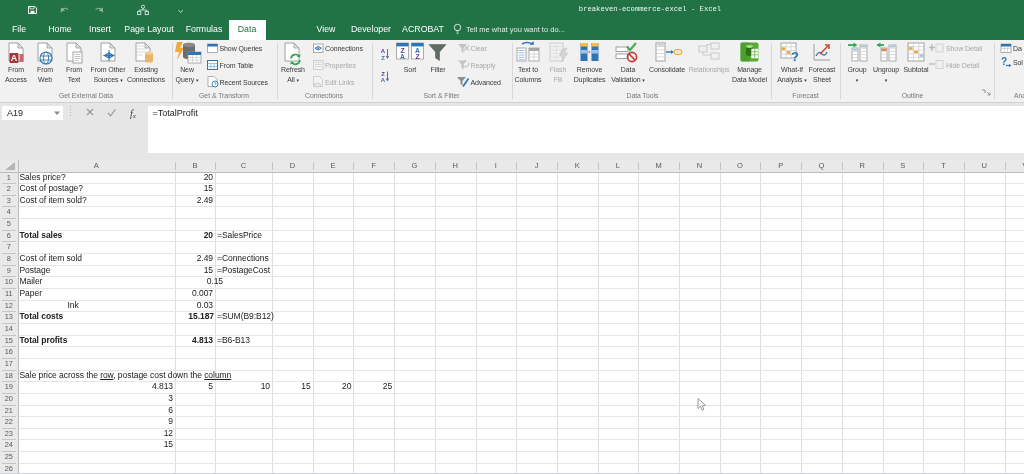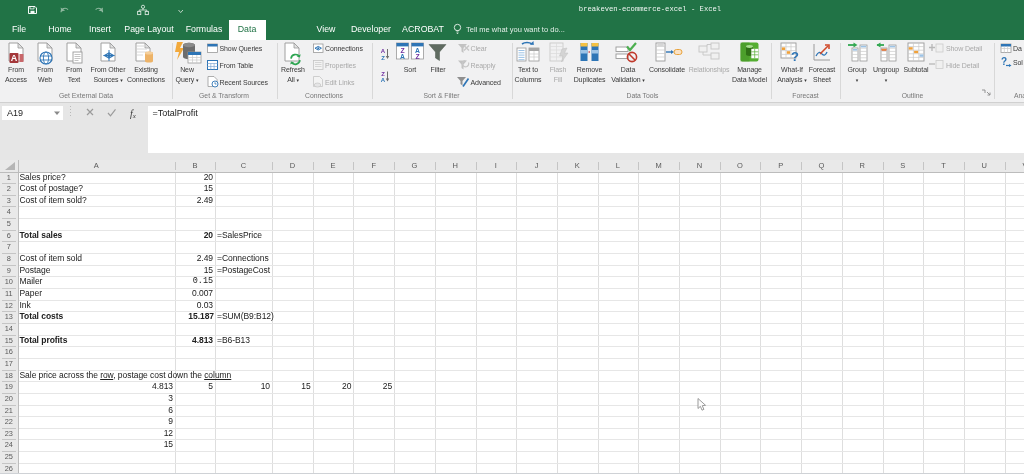--- a/index.html
+++ b/index.html
@@ -517,24 +517,24 @@
 <div class="ct b" style="left:19.5px;top:229.75px;">Total sales</div>
 <div class="ct b num" style="left:175.0px;top:229.75px;width:38.0px;">20</div>
 <div class="ct" style="left:217.0px;top:229.75px;">=SalesPrice</div>
 <div class="ct" style="left:19.5px;top:253.05px;">Cost of item sold</div>
 <div class="ct num" style="left:175.0px;top:253.05px;width:38.0px;">2.49</div>
 <div class="ct" style="left:217.0px;top:253.05px;">=Connections</div>
 <div class="ct" style="left:19.5px;top:264.70px;">Postage</div>
 <div class="ct num" style="left:175.0px;top:264.70px;width:38.0px;">15</div>
 <div class="ct" style="left:217.0px;top:264.70px;">=PostageCost</div>
 <div class="ct" style="left:19.5px;top:276.35px;">Mailer</div>
-<div class="ct num" style="left:175.0px;top:276.35px;width:38.0px;font-family:Liberation Mono, monospace;">0.15</div>
+<div class="ct num" style="left:185px;top:276.35px;width:38.0px;">0.15</div>
 <div class="ct" style="left:19.5px;top:288.00px;">Paper</div>
 <div class="ct num" style="left:175.0px;top:288.00px;width:38.0px;">0.007</div>
-<div class="ct" style="left:19.5px;top:299.65px;">Ink</div>
+<div class="ct" style="left:19.5px;top:299.65px;padding-left:48px;">Ink</div>
 <div class="ct num" style="left:175.0px;top:299.65px;width:38.0px;">0.03</div>
 <div class="ct b" style="left:19.5px;top:311.30px;">Total costs</div>
 <div class="ct b num" style="left:176px;top:311.30px;width:38.0px;">15.187</div>
 <div class="ct" style="left:217.0px;top:311.30px;">=SUM(B9:B12)</div>
 <div class="ct b" style="left:19.5px;top:334.60px;">Total profits</div>
 <div class="ct b num" style="left:175.0px;top:334.60px;width:38.0px;">4.813</div>
 <div class="ct" style="left:217.0px;top:334.60px;">=B6-B13</div>
 <div class="ct" style="left:19.5px;top:369.55px;text-align:right;">Sale price across the <span style="text-decoration:underline">row</span>, postage cost down the <span style="text-decoration:underline">column</span></div>
 <div class="ct num" style="left:17.5px;top:381.20px;width:155.5px;">4.813</div>
 <div class="ct num" style="left:175.0px;top:381.20px;width:38.0px;">5</div>

